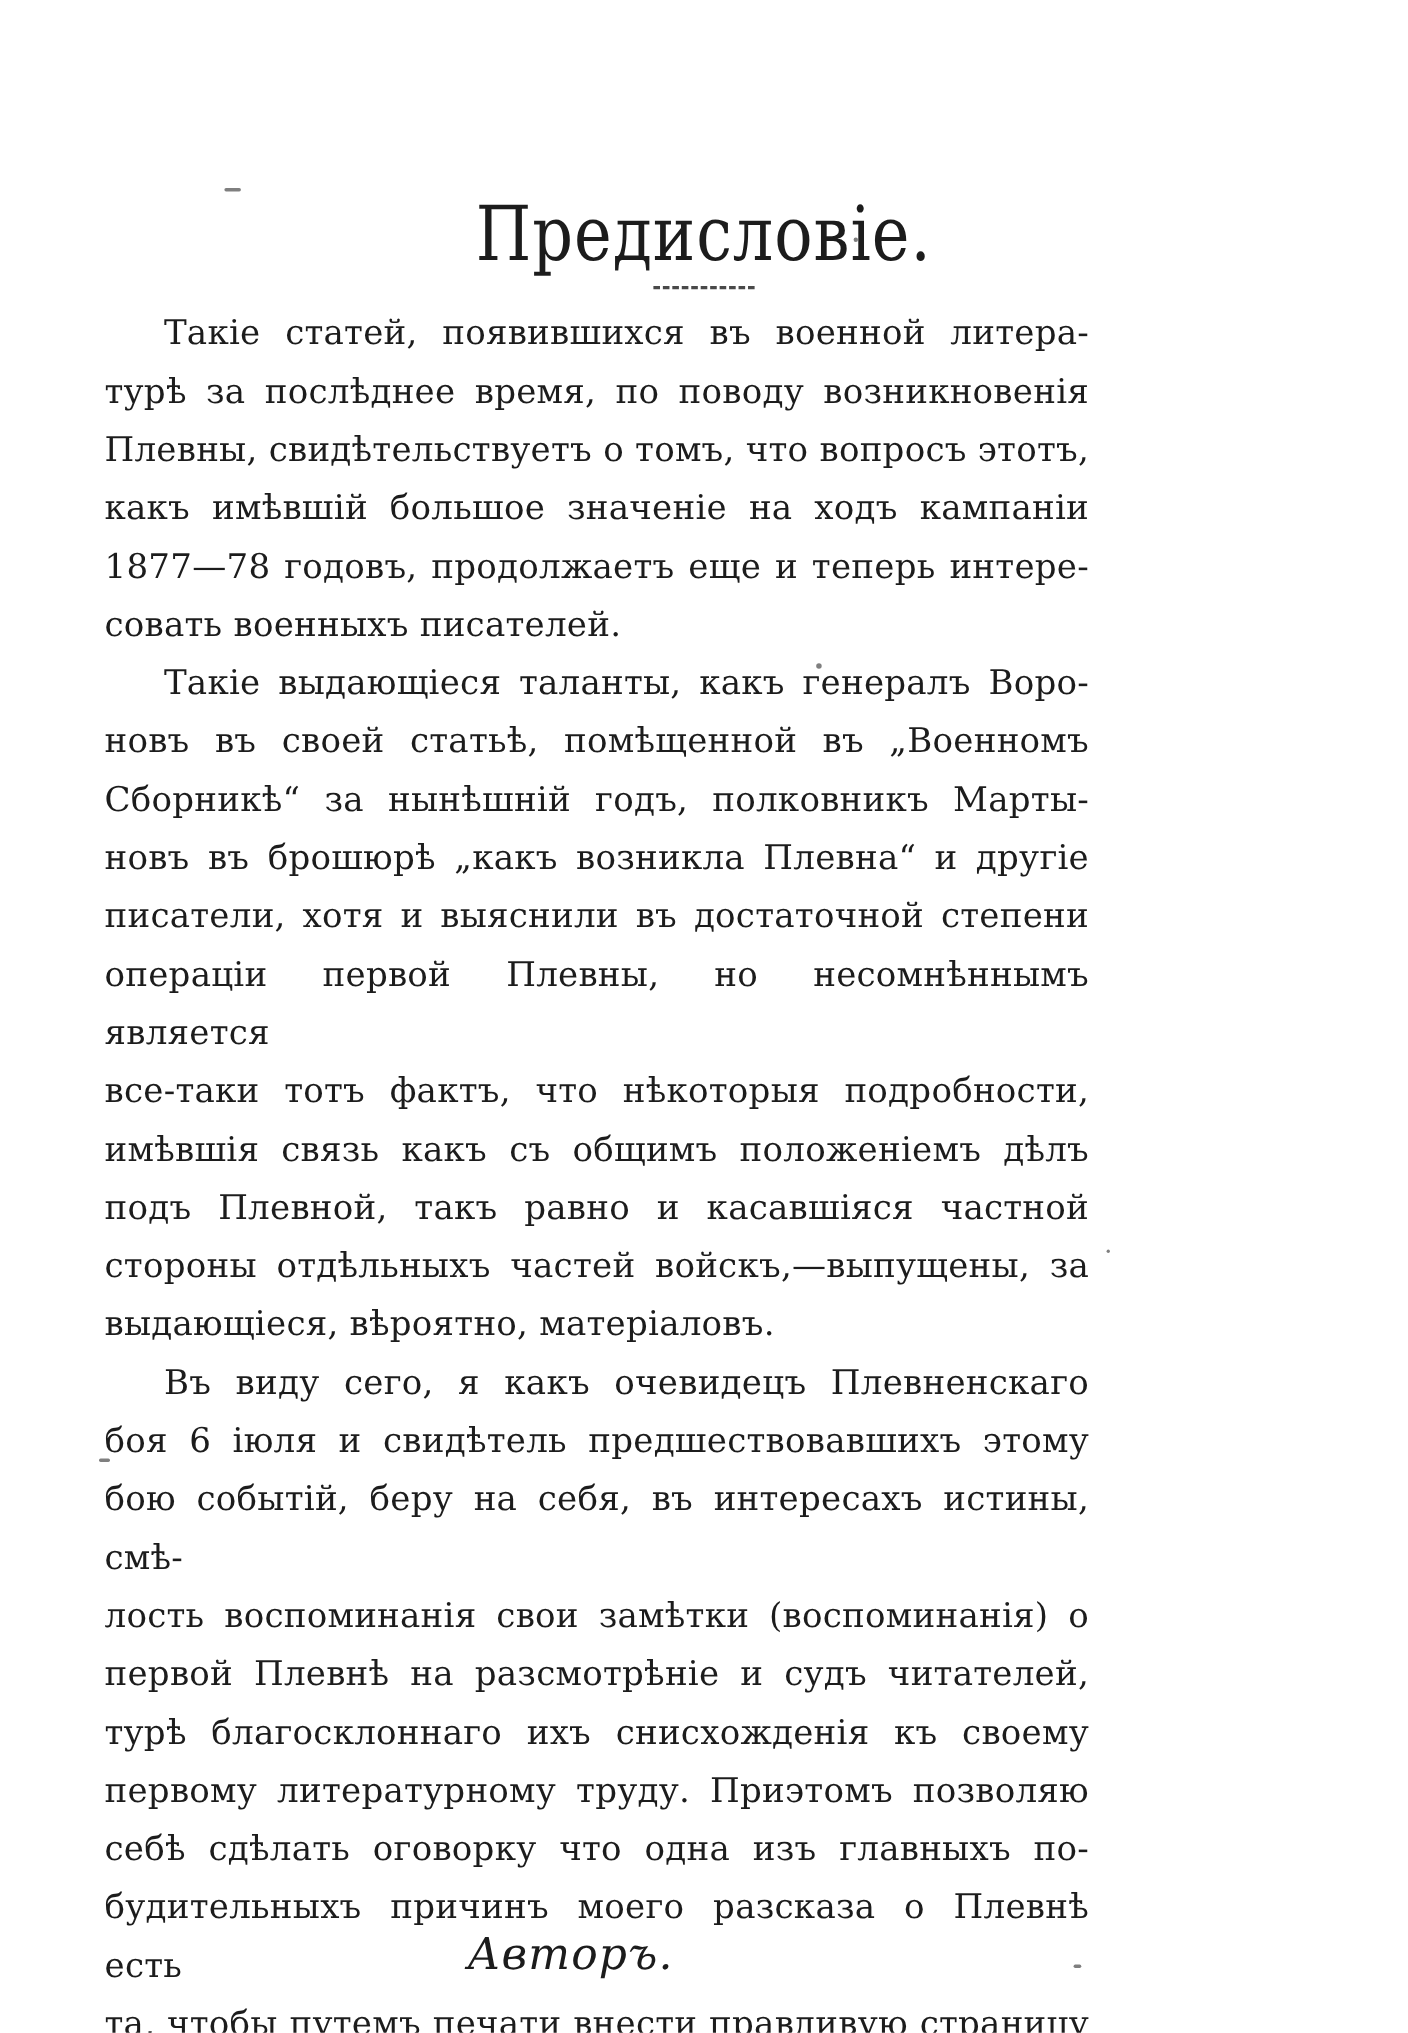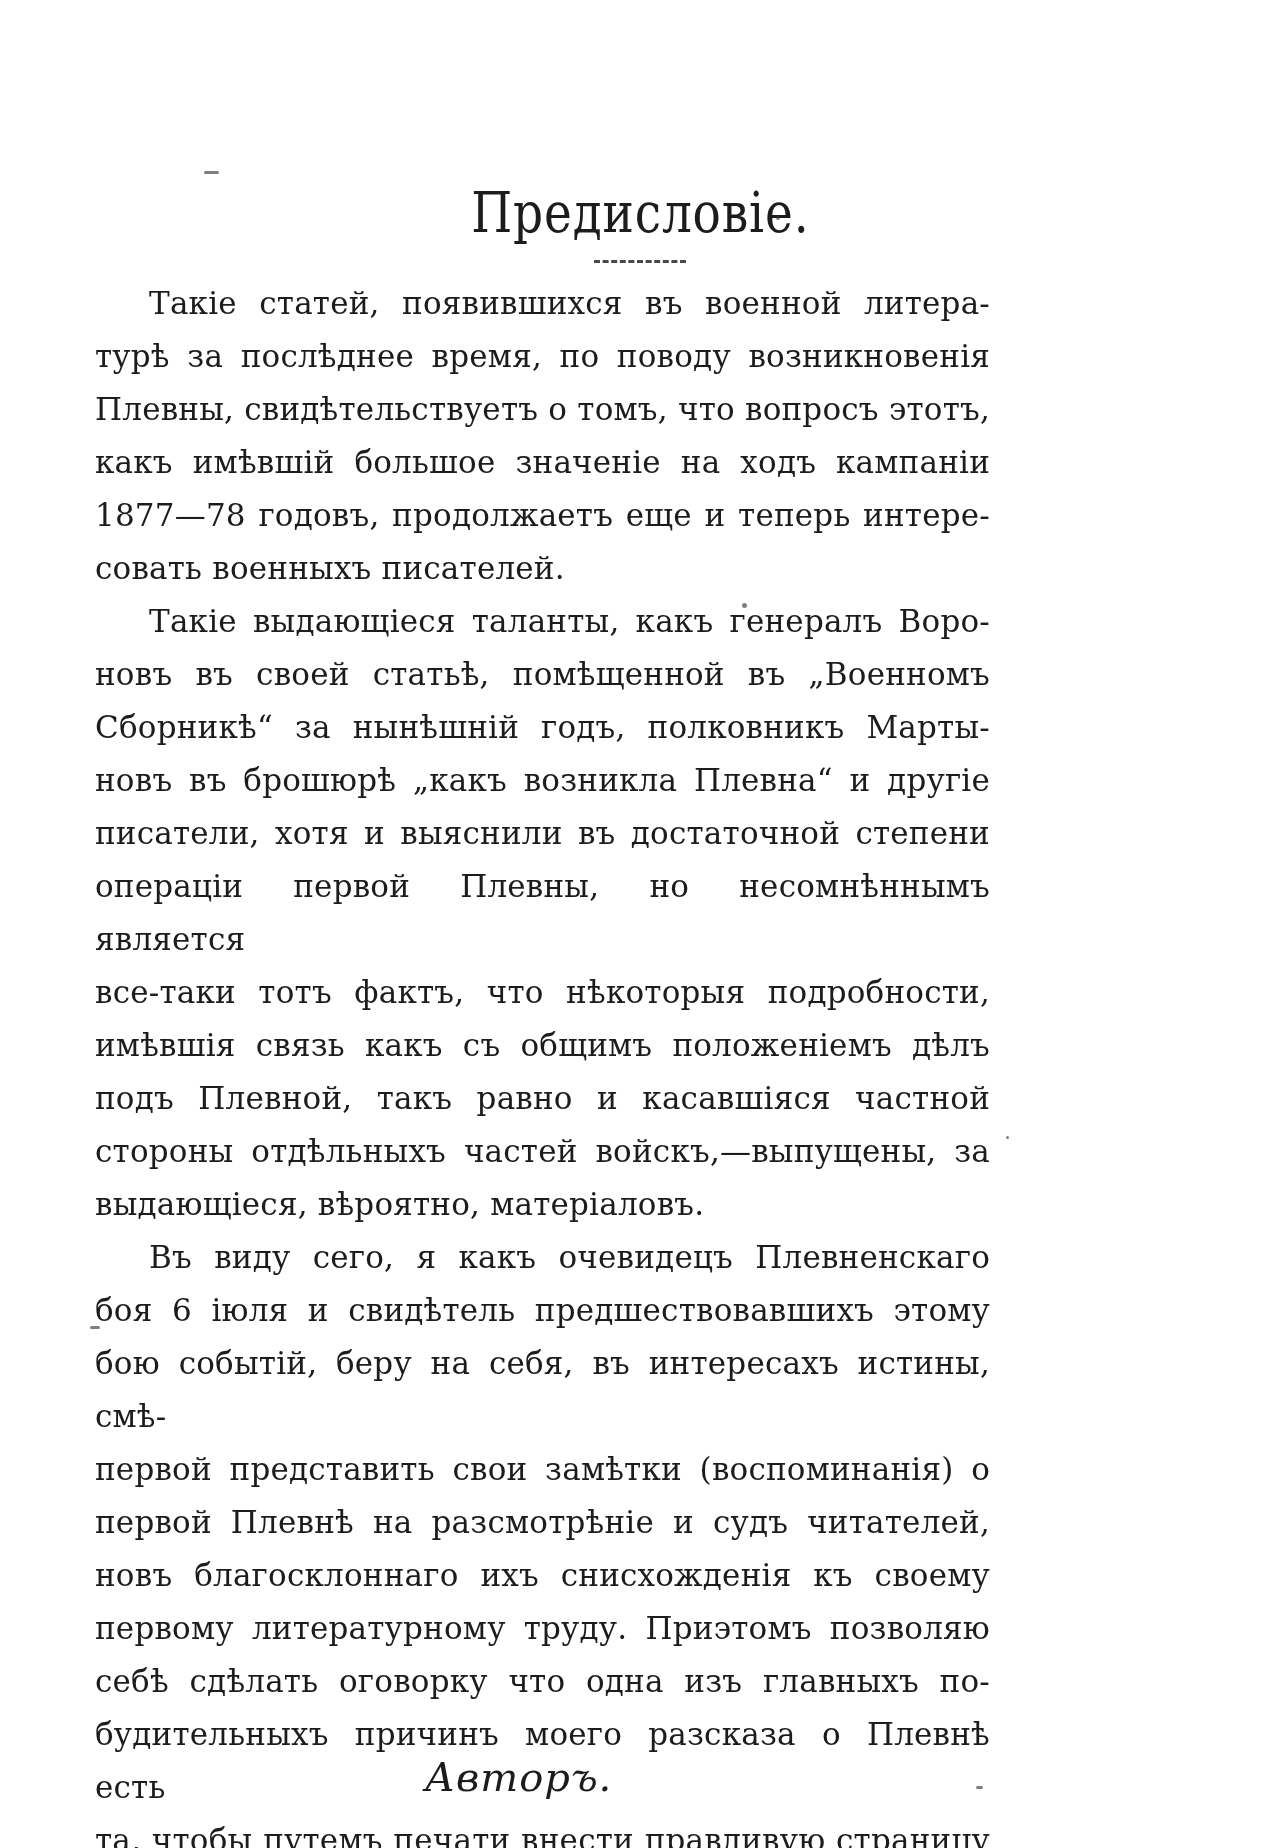--- a/index.html
+++ b/index.html
@@ -19,21 +19,21 @@
     color: var(--ink);
   }
   .page {
     position: absolute;
     inset: 0;
   }
   
   .title-row {
     margin-top: 182px;
     text-align: center;
-    font-size: 56px;
+    font-size: 69px;
     line-height: 62px;
     font-weight: normal;
     letter-spacing: 1px;
     white-space: nowrap;
   }
   .title-row .condense {
     display: inline-block;
     transform: scaleX(0.84);
     transform-origin: 50% 50%;
   }
@@ -124,23 +124,23 @@
         <span class="line">все-таки тотъ фактъ, что нѣкоторыя подробности,</span>
         <span class="line">имѣвшія связь какъ съ общимъ положеніемъ дѣлъ</span>
         <span class="line">подъ Плевной, такъ равно и касавшіяся частной</span>
         <span class="line">стороны отдѣльныхъ частей войскъ,—выпущены, за</span>
         <span class="line last">выдающіеся, вѣроятно, матеріаловъ.</span>
       </p>
       <p class="paragraph">
         <span class="line first">Въ виду сего, я какъ очевидецъ Плевненскаго</span>
         <span class="line">боя 6 іюля и свидѣтель предшествовавшихъ этому</span>
         <span class="line">бою событій, беру на себя, въ интересахъ истины, смѣ-</span>
-        <span class="line">первой представить свои замѣтки (воспоминанія) о</span>
+        <span class="line">лость воспоминанія свои замѣтки (воспоминанія) о</span>
         <span class="line">первой Плевнѣ на разсмотрѣніе и судъ читателей,</span>
-        <span class="line">новъ благосклоннаго ихъ снисхожденія къ своему</span>
+        <span class="line">турѣ благосклоннаго ихъ снисхожденія къ своему</span>
         <span class="line">первому литературному труду. Приэтомъ позволяю</span>
         <span class="line">себѣ сдѣлать оговорку что одна изъ главныхъ по-</span>
         <span class="line">будительныхъ причинъ моего разсказа о Плевнѣ есть</span>
         <span class="line">та, чтобы путемъ печати внести правдивую страницу</span>
       </p>
     </div>
 
   <div class="signature">Авторъ.</div>
 
   <div class="speck s1"></div>

